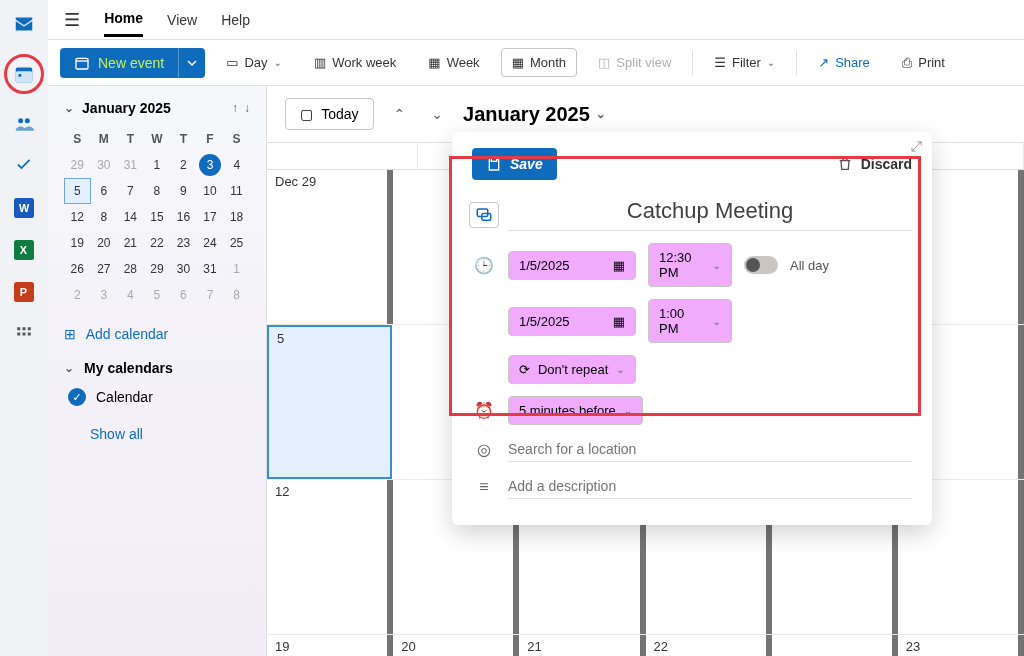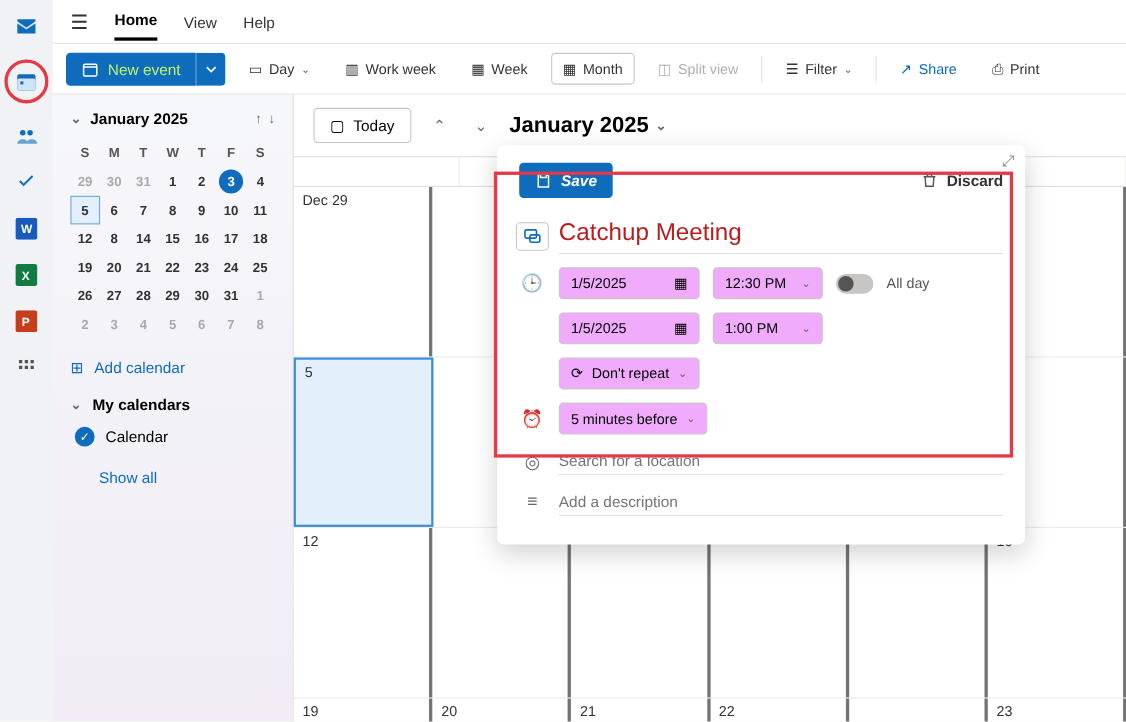--- a/index.html
+++ b/index.html
@@ -28,59 +28,59 @@
 .sep { width: 1px; height: 24px; background: #e1dfdd; }
 .share-link { color: #0f6cbd; }
 
 
 .sidebar { position: absolute; left: 48px; top: 86px; width: 218px; bottom: 0; padding: 14px 16px; background: linear-gradient(180deg,#f6f7fb 0%, #f1ecf5 100%); }
 .mini-header { display: flex; align-items: center; gap: 8px; font-size: 14px; font-weight: 600; margin-bottom: 10px; }
 .mini-nav { margin-left: auto; display: flex; gap: 6px; color: #666; }
 .mini-nav span { cursor: pointer; font-size: 12px; }
 .mini-cal { width: 100%; }
 .mini-row { display: flex; }
-.mini-cell { width: 14.28%; height: 26px; display: flex; align-items: center; justify-content: center; font-size: 12px; color: #333; cursor: pointer; font-weight: bold; }
+.mini-cell { width: 14.28%; height: 26px; display: flex; align-items: center; justify-content: center; font-size: 12px; color: #333; cursor: pointer; }
 .mini-row.dow .mini-cell { font-weight: 600; color: #555; }
 .mini-cell.dim { color: #aaa; }
 .mini-cell.today { background: #0f6cbd; color: #fff; border-radius: 50%; width: 22px; height: 22px; margin: 2px auto; }
 .mini-cell.sel { border: 1px solid #6fa8dc; background: #e3f0fb; }
 .add-cal { color: #0f6cbd; font-size: 14px; display: flex; align-items: center; gap: 10px; margin: 18px 0; cursor: pointer; }
 .my-cals { font-size: 14px; font-weight: 600; display: flex; align-items: center; gap: 10px; margin-bottom: 12px; }
 .cal-item { display: flex; align-items: center; gap: 10px; font-size: 14px; margin-left: 4px; margin-bottom: 20px; }
 .cal-dot { width: 18px; height: 18px; background: #0f6cbd; border-radius: 50%; display: flex; align-items: center; justify-content: center; color: #fff; font-size: 11px; }
 .show-all { color: #0f6cbd; font-size: 14px; margin-left: 26px; cursor: pointer; }
 
 
 .main { position: absolute; left: 266px; top: 86px; right: 0; bottom: 0; background: #fff; border-left: 1px solid #e1dfdd; }
 .main-header { height: 56px; display: flex; align-items: center; padding: 0 18px; gap: 14px; }
 .today-btn { border: 1px solid #c8c6c4; background: #fff; padding: 7px 14px; font-size: 14px; border-radius: 4px; display: flex; align-items: center; gap: 8px; cursor: pointer; }
 .nav-arrow { color: #666; cursor: pointer; padding: 4px 6px; font-size: 14px;}
 .month-title { font-size: 20px; font-weight: 600; display: flex; align-items: center; gap: 6px; }
 .grid-header { display: flex; border-top: 1px solid #e1dfdd; border-bottom: 1px solid #e1dfdd; }
 .gh-cell { flex: 1; padding: 6px 8px; font-size: 12px; color: #555; border-right: 1px solid #edebe9; }
 .grid { }
 .grid-row { display: flex; height: 155px; border-bottom: 1px solid #edebe9; }
-.g-cell { flex: 1; border-right: 3px solid #737373; padding: 4px 8px; font-size: 13px; color: #333; position: relative; }
+.g-cell { flex: 1; border-right: 6px solid #737373; padding: 4px 8px; font-size: 13px; color: #333; position: relative; }
 .g-cell.selected { background: #e3f0fb; border: 2px solid #3b8bd8; }
 .g-cell .num { font-size: 13px; }
 
 
 .popup { position: absolute; left: 452px; top: 132px; width: 480px; background: #fff; border-radius: 6px; box-shadow: 0 8px 24px rgba(0,0,0,.18); padding: 16px 20px 14px; z-index: 50; }
 .popup-highlight { position: absolute; left: 449px; top: 156px; width: 472px; height: 260px; border: 3px solid #e63946; z-index: 60; pointer-events: none; }
 .popup-top { display: flex; align-items: center; margin-bottom: 18px; }
 .save-btn { background: #0f6cbd; color: #fff; border: none; padding: 8px 14px; font-size: 14px; font-weight: 600; border-radius: 4px; display: flex; align-items: center; gap: 8px; cursor: pointer; font-style: italic; }
 .discard-btn { margin-left: auto; background: transparent; border: none; font-size: 14px; font-weight: 600; color: #333; display: flex; align-items: center; gap: 8px; cursor: pointer; }
 .expand-icon { position: absolute; right: 10px; top: 6px; color: #888; cursor: pointer; font-size: 14px; }
 .prow { display: flex; align-items: center; gap: 12px; margin-bottom: 12px; }
 .prow .picon { width: 24px; color: #666; display: flex; justify-content: center; font-size: 16px; }
-.title-input { font-size: 22px; font-weight: 400; border: none; outline: none; flex: 1; color: #b91c1c; border-bottom: 1px solid #e1dfdd; padding-bottom: 6px; }
+.title-input { font-size: 22px; font-weight: 400; border: none; outline: none; flex: 1; color: #404040; border-bottom: 1px solid #e1dfdd; padding-bottom: 6px; text-align: center; }
 .inp { border: 1px solid #c8c6c4; border-radius: 4px; padding: 6px 10px; font-size: 13px; display: flex; align-items: center; gap: 8px; background: #f0abfc; cursor: pointer; }
 .inp .caret { margin-left: auto; font-size: 10px; color: #666; }
 .date-inp { width: 128px; justify-content: space-between; }
-.time-inp { width: 100px; }
+.time-inp { width: 84px; }
 .toggle { width: 34px; height: 18px; background: #c8c6c4; border-radius: 9px; position: relative; cursor: pointer; }
 .toggle::after { content: ""; width: 14px; height: 14px; background: #555; border-radius: 50%; position: absolute; left: 2px; top: 2px; }
 .allday-label { font-size: 13px; color: #555; }
 .plain-input { border: none; border-bottom: 1px solid #e1dfdd; outline: none; font-size: 14px; flex: 1; padding: 4px 0; color: #555; }
 .more-options { text-align: right; color: #0f6cbd; font-size: 14px; cursor: pointer; margin-top: 4px; }
 .chat-icon-box { border:1px solid #c8c6c4; border-radius:4px; padding:3px 5px; display:flex; }
 
 svg { display: block; }
 </style>
 </head>

